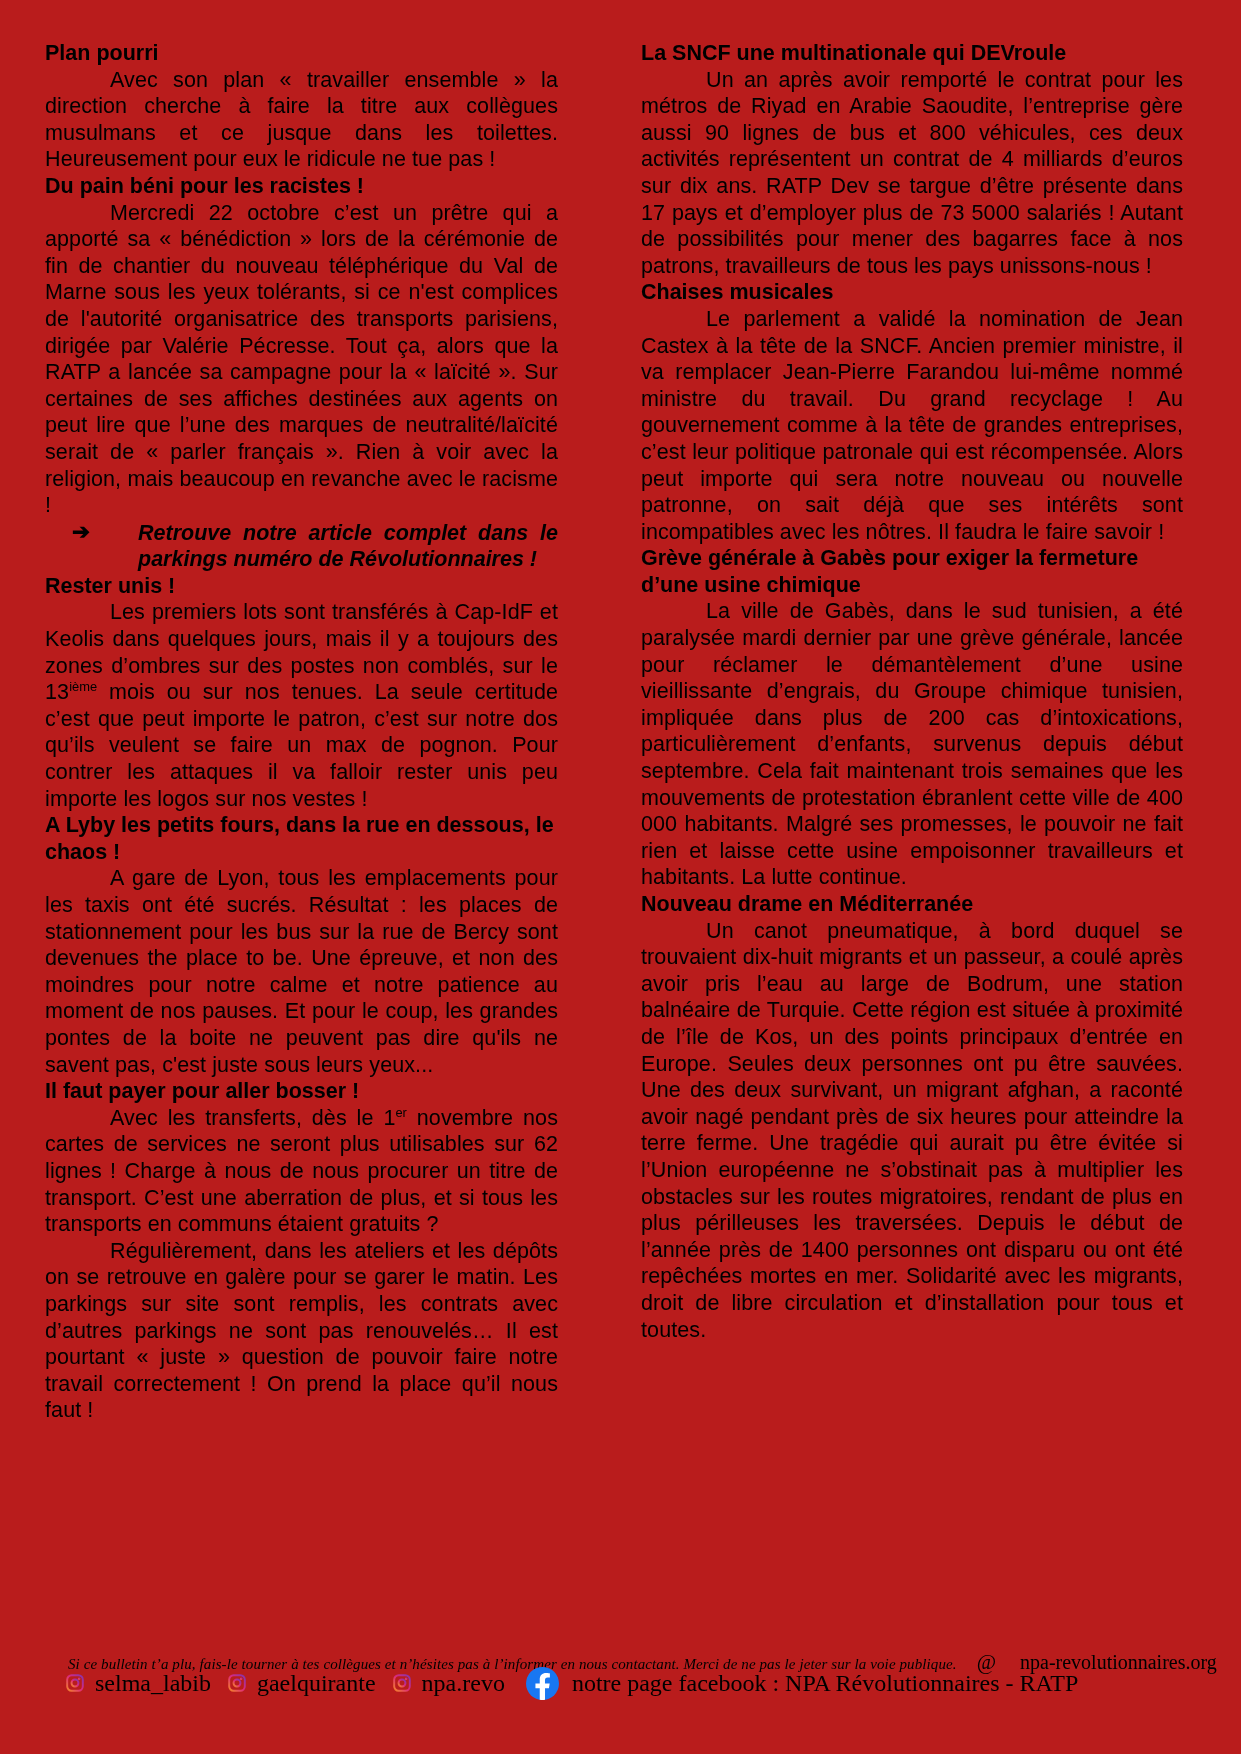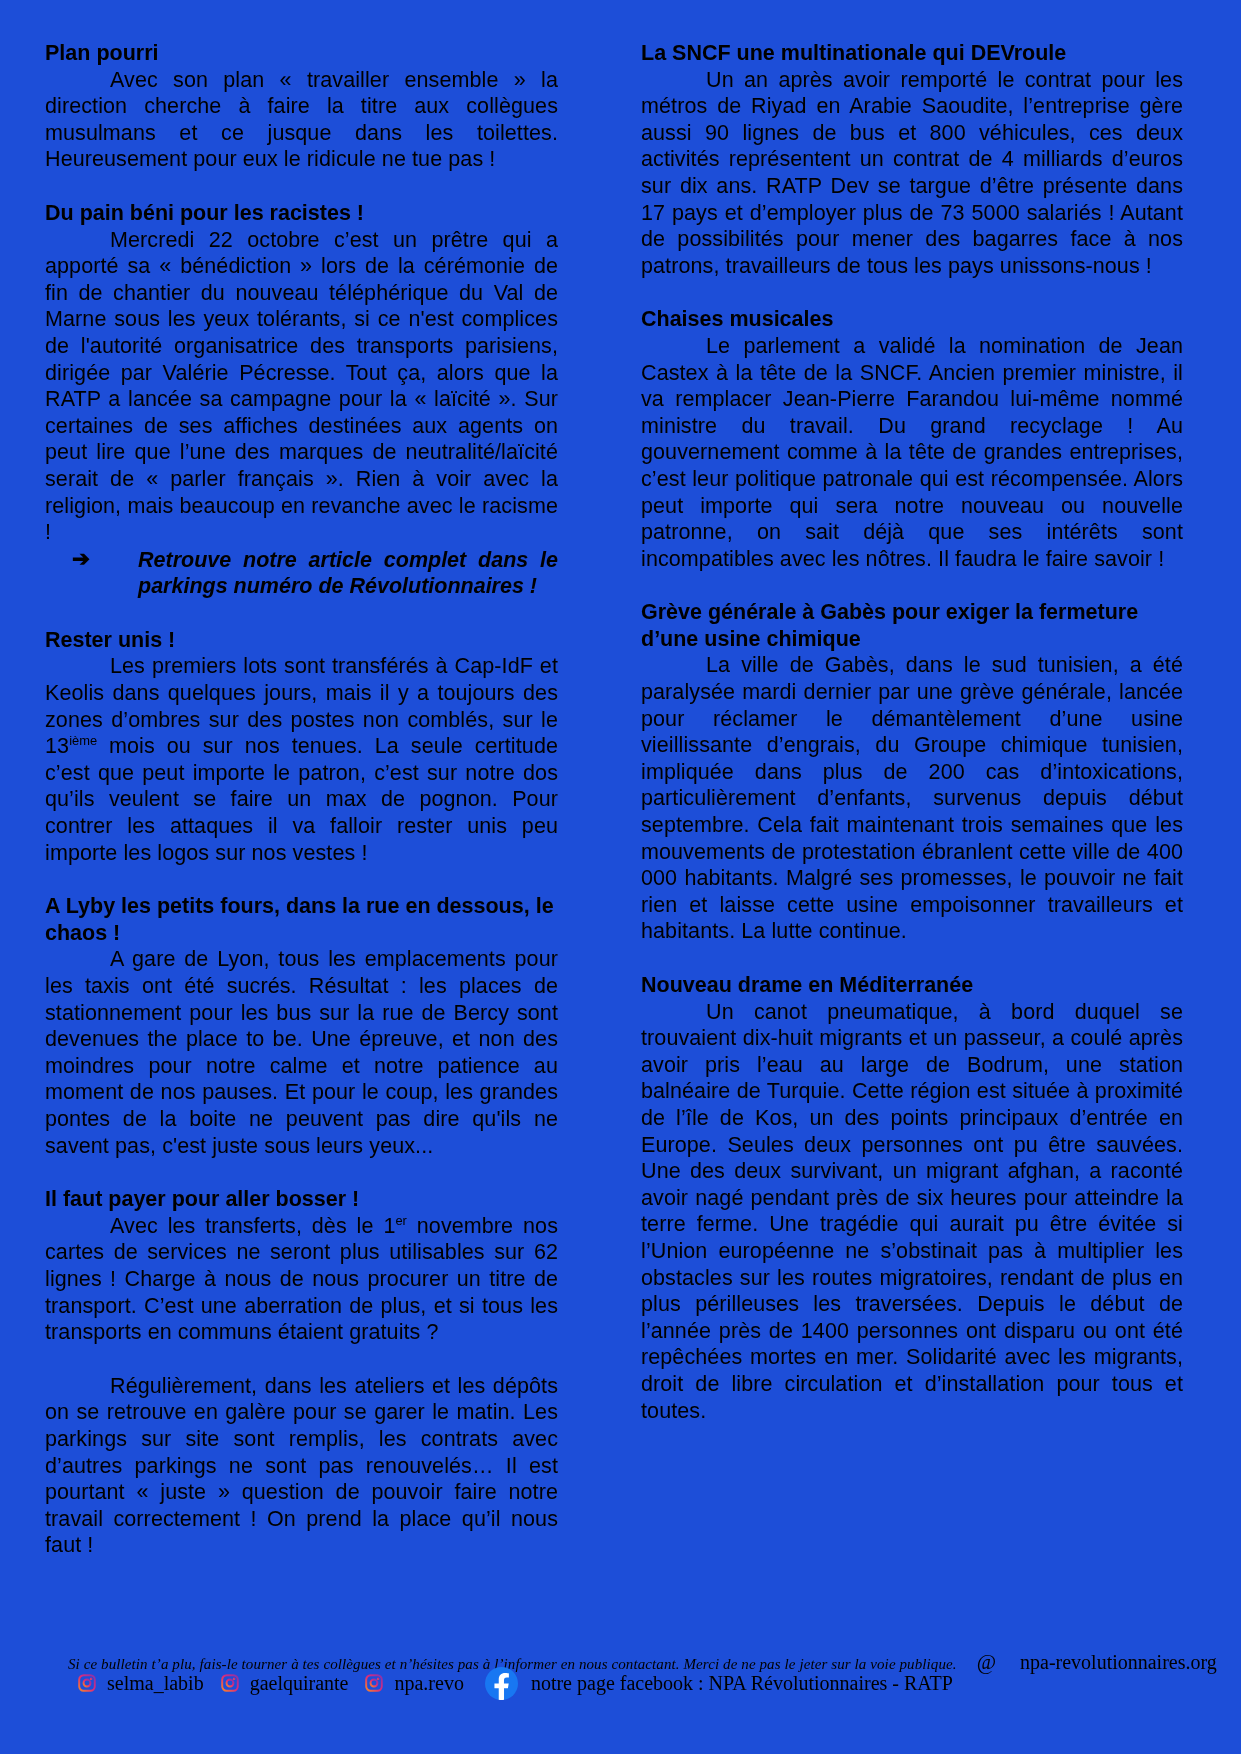--- a/index.html
+++ b/index.html
@@ -1,44 +1,44 @@
 <!DOCTYPE html>
 <html><head>
 <meta charset="utf-8">
 <style>
   html,body{margin:0;padding:0;background:#e8e8e8;}
   .page{
-    position:relative;width:1241px;height:1754px;background:#1d4ed8;color:#000000;
+    position:relative;width:1241px;height:1754px;background:#b91c1c;color:#000000;
     font-family:"Liberation Sans", sans-serif;font-size:21.5px;line-height:26.6px;
     overflow:hidden;margin:0 auto;text-decoration:underline;
   }
   .column{position:absolute;top:40px;}
   .column.left{left:45px;width:513px;}
   .column.right{left:641px;width:542px;}
-  .article{margin-top:27px;}
+  .article{}
   .article:first-child{margin-top:0;}
   .heading{margin:0;font-size:21.5px;font-weight:bold;line-height:26.6px;}
   .para{margin:0;text-align:justify;text-indent:65px;}
   .para span{letter-spacing:0.1px;}
   sup{font-size:0.6em;line-height:0;vertical-align:super;}
   .note{
     position:relative;margin:1px 0 0 27px;padding-left:66px;
     font-weight:bold;font-style:italic;text-align:justify;
   }
   .arrow{position:absolute;left:0;top:-1px;font-style:normal;font-weight:bold;}
   .footer-line1{
     position:absolute;left:68px;top:1649px;display:flex;align-items:baseline;
     font-family:"Liberation Serif", serif;white-space:nowrap;
   }
   .notice{font-style:italic;font-size:15px;letter-spacing:0.1px;}
   .at{font-size:21px;margin-left:20px;}
   .website{font-size:20px;margin-left:24px;}
   .footer-line2{
-    position:absolute;left:78px;top:1664px;height:38px;display:flex;align-items:center;
-    font-family:"Liberation Serif", serif;font-size:20px;justify-content:center;
+    position:absolute;left:66px;top:1664px;height:38px;display:flex;align-items:center;
+    font-family:"Liberation Serif", serif;font-size:24px;justify-content:center;
   }
   .ig-icon{display:inline-flex;margin-right:11px;}
   .handle{margin-right:17px;}
   .fb-icon{display:inline-flex;margin-left:4px;margin-right:13px;}
 </style>
 </head>
 <body>
 
 <div class="page">
 

